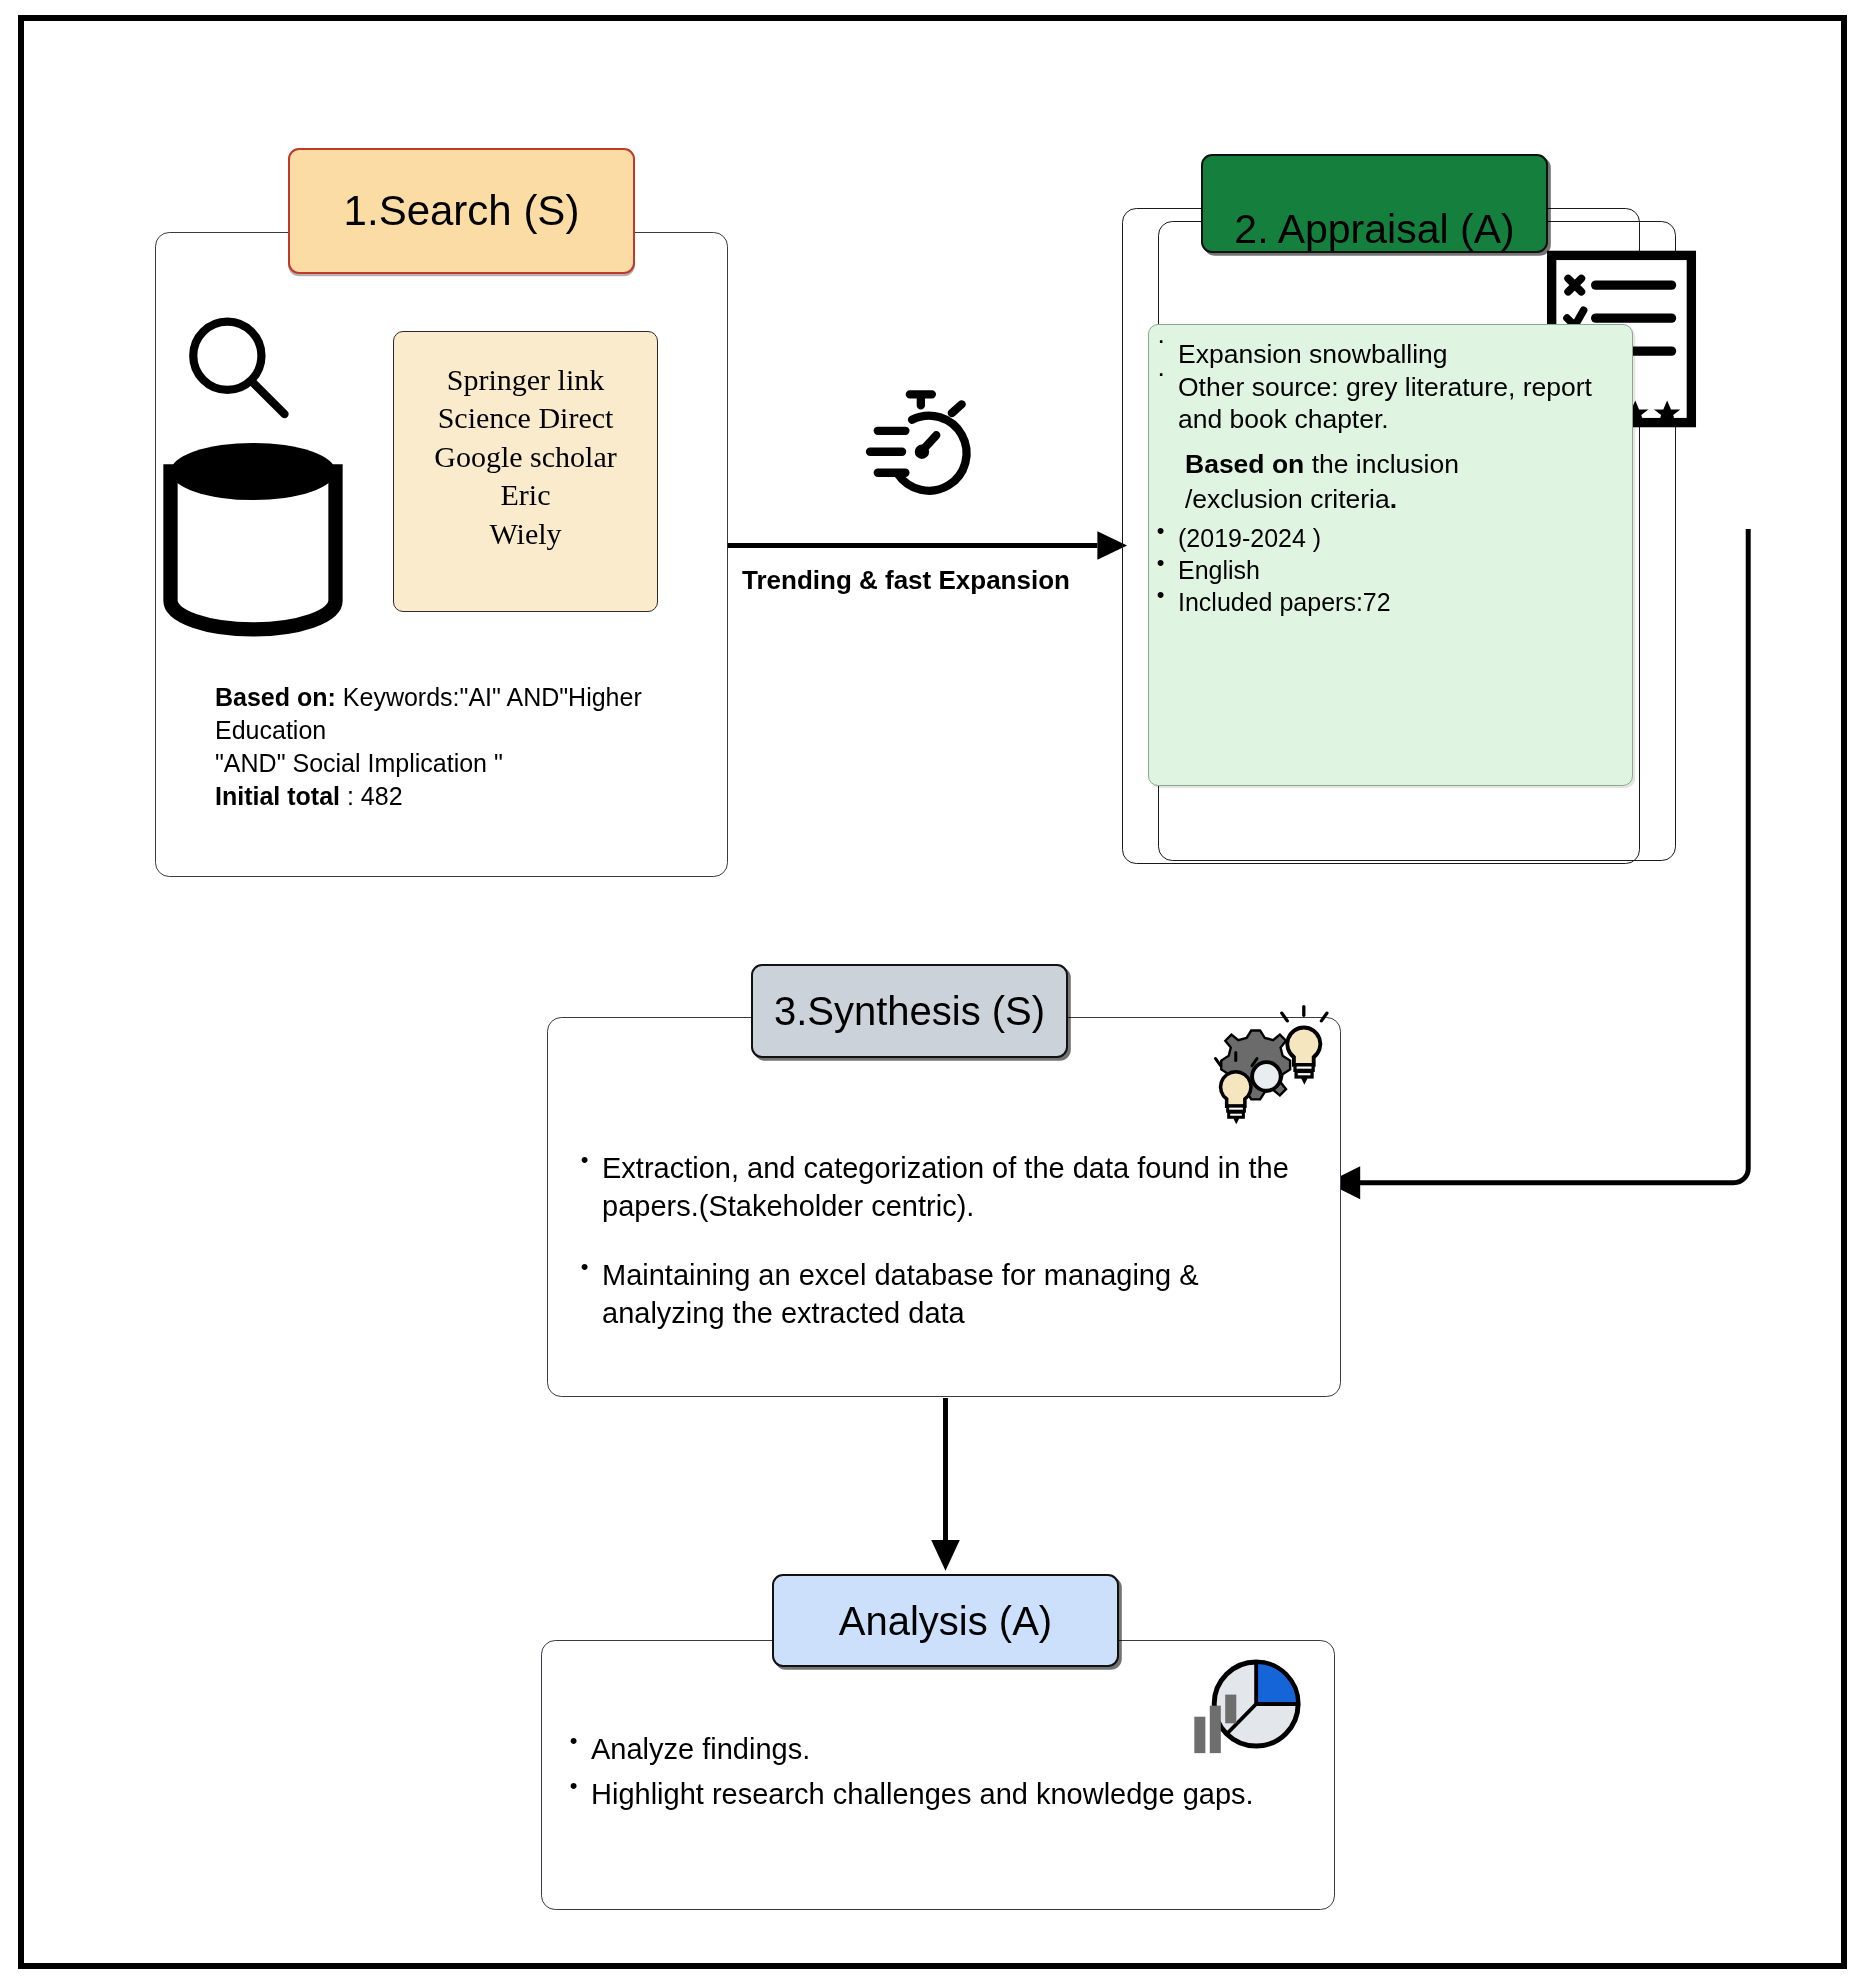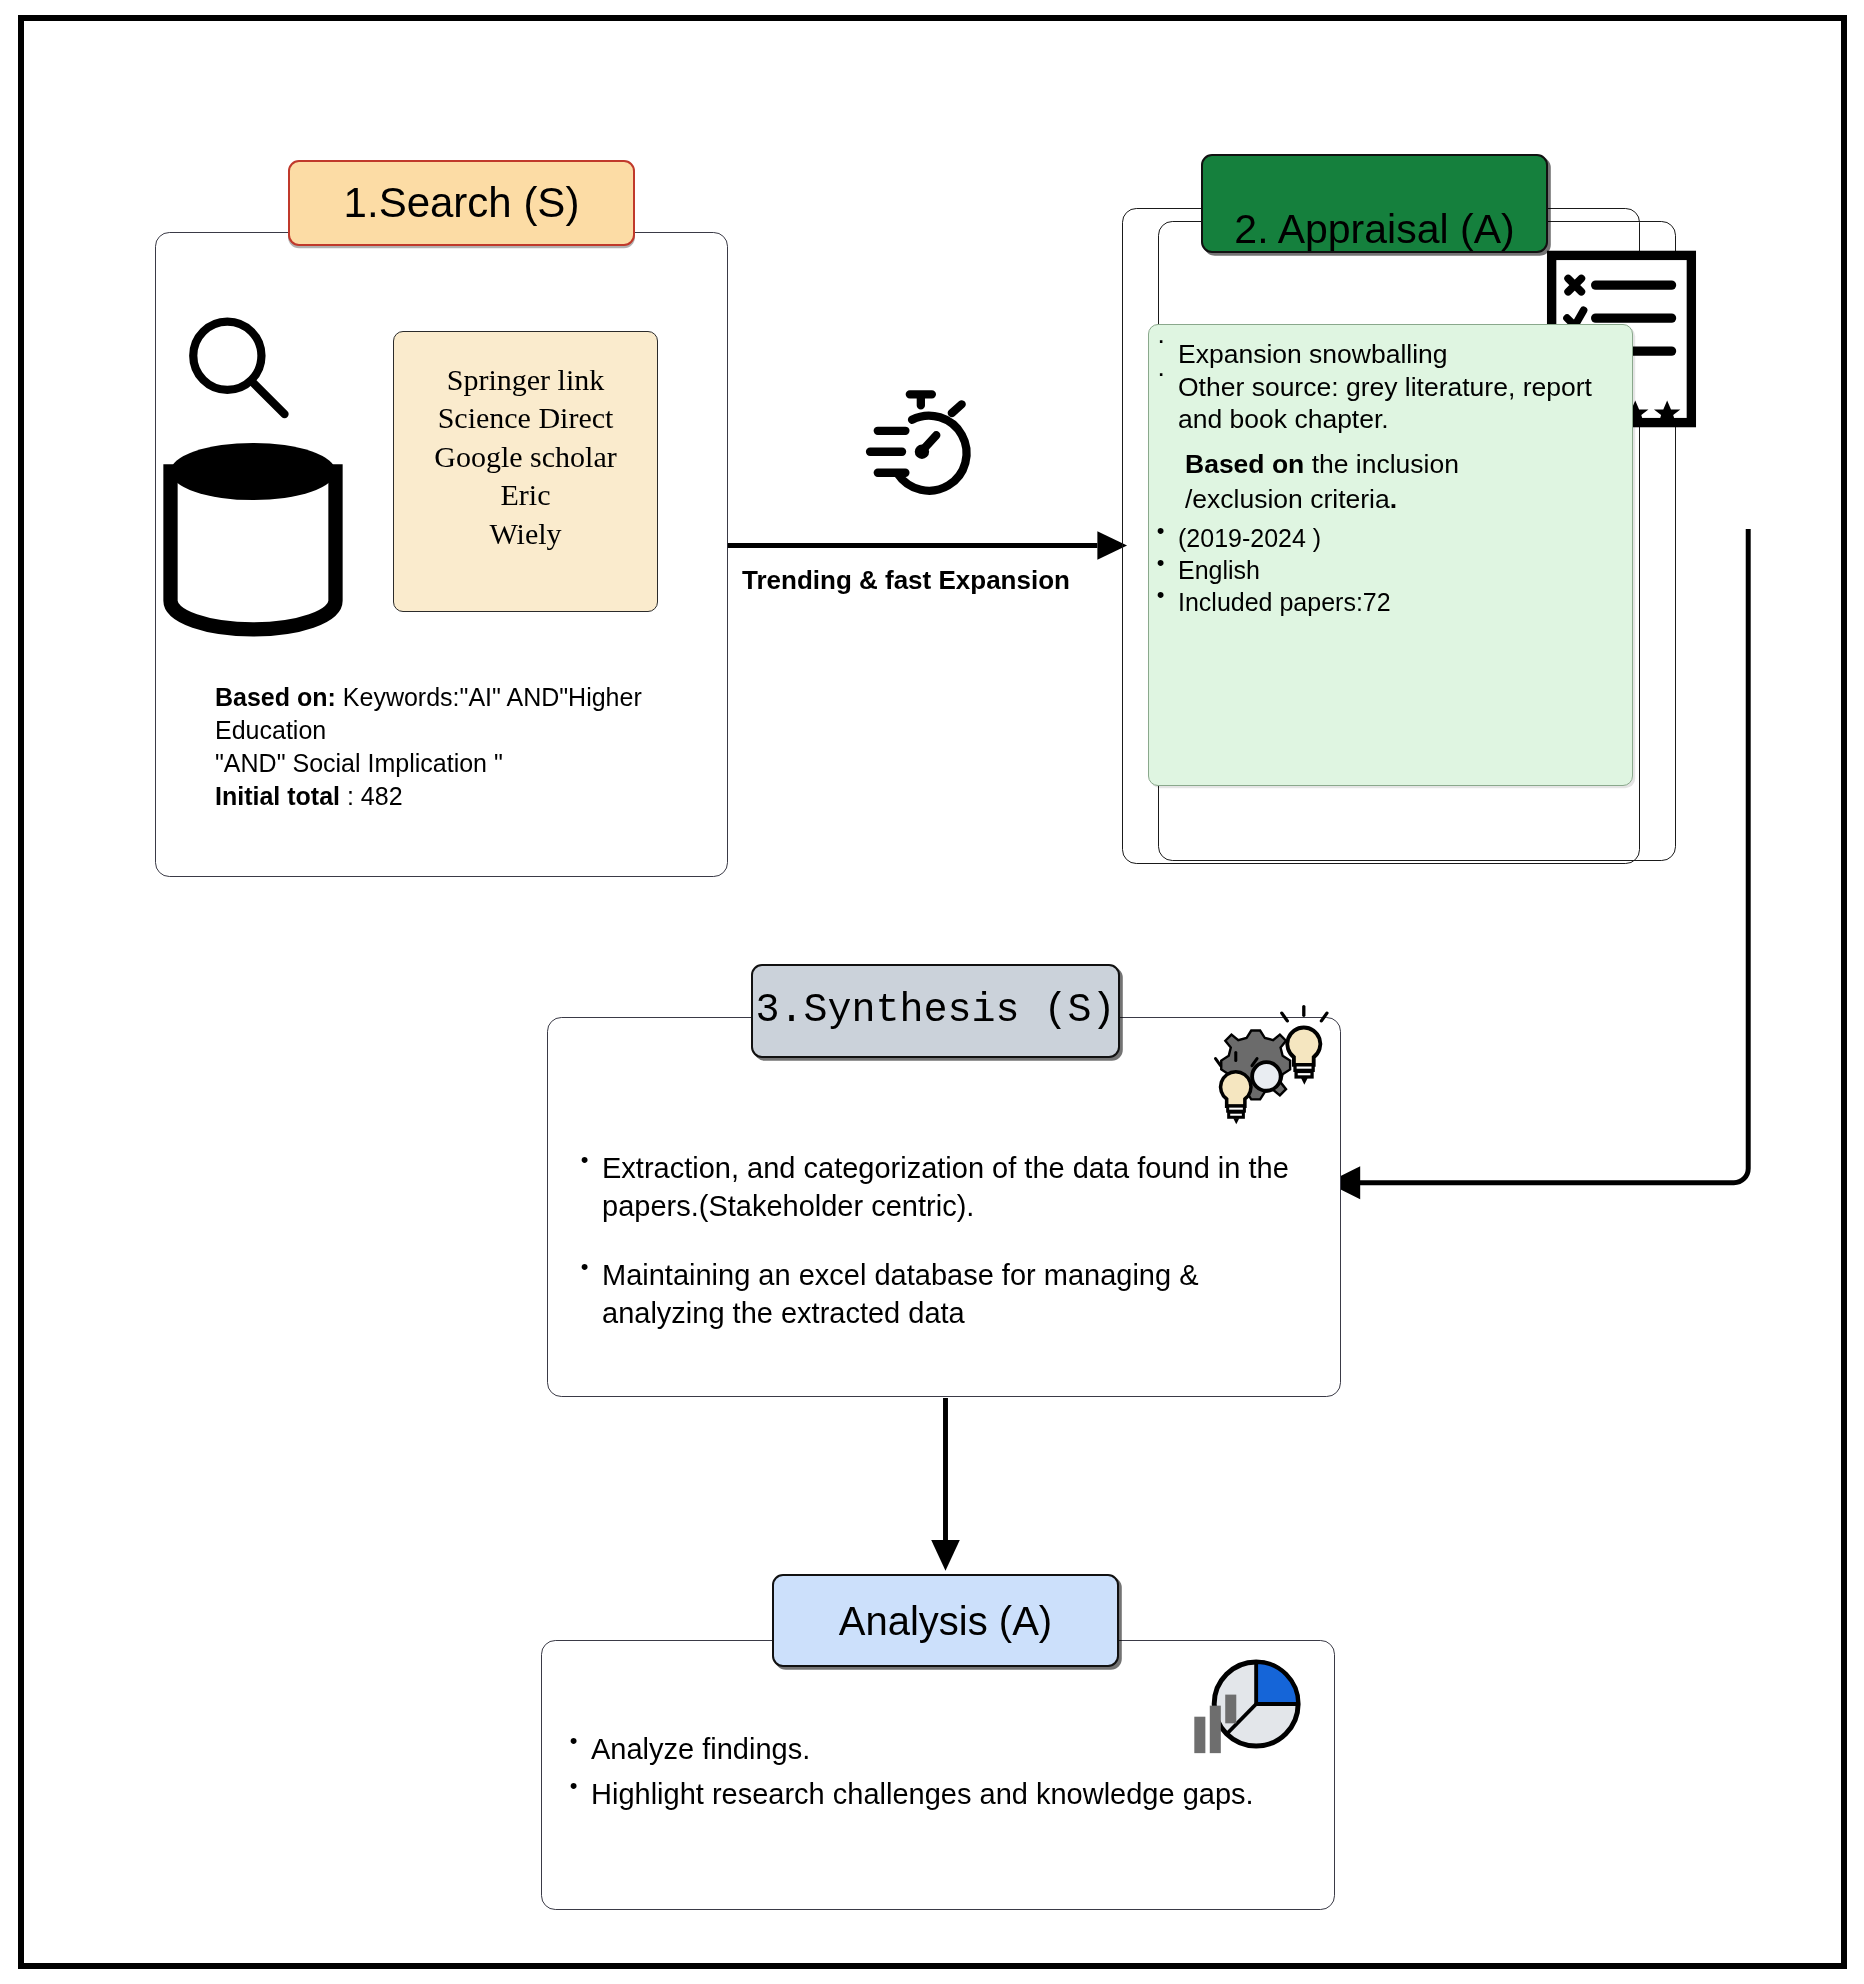--- a/index.html
+++ b/index.html
@@ -39,21 +39,21 @@
   .lbl-arrow{position:absolute;font-weight:bold;color:#000;white-space:nowrap;}
 </style>
 </head>
 <body>
 
 <div id="page">
   <div id="frame"></div>
 
   <div class="panel" style="left:155px;top:232px;width:573px;height:645px;"></div>
 
-  <div class="pill orange" style="left:288px;top:160px;width:347px;height:86px;font-size:42px;">
+  <div class="pill orange" style="left:288px;top:148px;width:347px;height:126px;font-size:42px;">
     <span>1.Search (S)</span>
   </div>
 
   <div class="node" style="left:182px;top:314px;width:127px;height:110px;">
     <svg width="127" height="110" viewBox="0 0 230 200">
       <circle cx="82" cy="76" r="62" fill="none" stroke="#000" stroke-width="15"></circle>
       <line x1="126" y1="122" x2="186" y2="182" stroke="#000" stroke-width="15" stroke-linecap="round"></line>
     </svg>
   </div>
 
@@ -156,21 +156,21 @@
 
   <div class="node" style="left:1307px;top:529px;width:458px;height:678px;">
     <svg width="458" height="678" viewBox="0 0 830 1230">
       <path d="M800 0 L800 1160 A26 26 0 0 1 774 1186 L88 1186" fill="none" stroke="#000" stroke-width="9"></path>
       <polygon points="96,1156 36,1186 96,1216" fill="#000"></polygon>
     </svg>
   </div>
 
   <div class="panel" style="left:547px;top:1017px;width:794px;height:380px;"></div>
 
-  <div class="pill grey" style="left:751px;top:964px;width:369px;height:94px;font-size:40px;font-family:Liberation Mono, monospace;">
+  <div class="pill grey" style="left:751px;top:964px;width:317px;height:94px;font-size:40px;">
     <span>3.Synthesis (S)</span>
   </div>
 
   <div class="node" style="left:1196px;top:1003px;width:143px;height:138px;">
     <svg width="143" height="138" viewBox="0 0 260 250">
       <path d="M118 62 l14 -22 l26 0 l14 22 l24 6 l20 -16 l18 18 l-16 20 l6 24 l22 14 l0 26 l-22 14 l-6 24 l16 20 l-18 18 l-20 -16 l-24 6 l-14 22 l-26 0 l-14 -22 l-24 -6 l-20 16 l-18 -18 l16 -20 l-6 -24 l-22 -14 l0 -26 l22 -14 l6 -24 l-16 -20 l18 -18 l20 16 z" fill="#6b6b6b" stroke="#000" stroke-width="7" transform="scale(0.62) translate(30,40)"></path>
       <circle cx="128" cy="133" r="26" fill="#e9edf2" stroke="#000" stroke-width="7"></circle>
       <g>
         <path d="M196 44 a30 30 0 0 1 18 54 l0 14 l-36 0 l0 -14 a30 30 0 0 1 18 -54 z" fill="#F5E6C0" stroke="#000" stroke-width="7"></path>
         <rect x="180" y="112" width="33" height="10" fill="#fff" stroke="#000" stroke-width="6"></rect>

